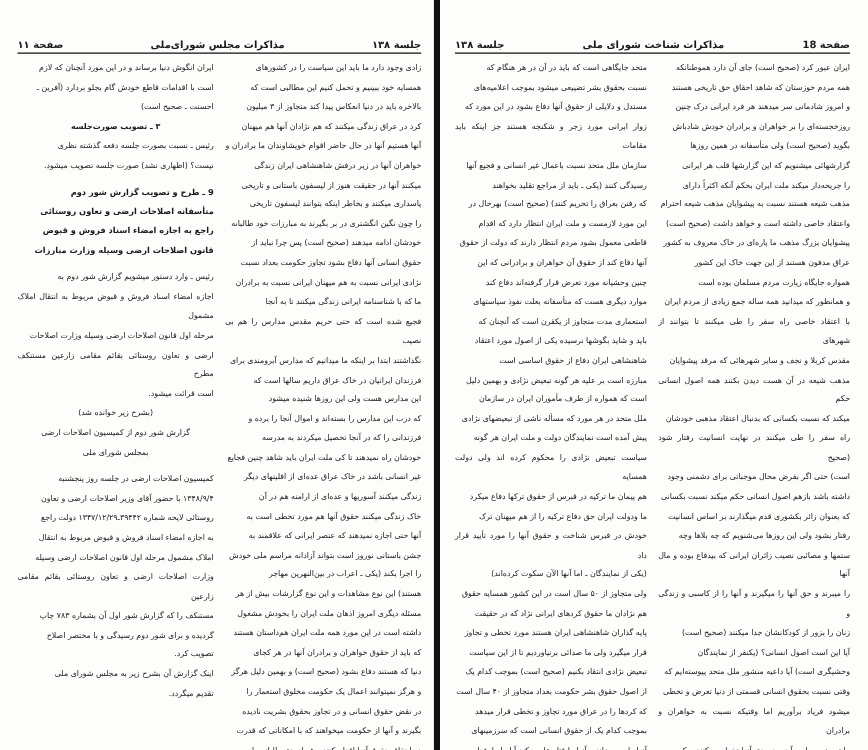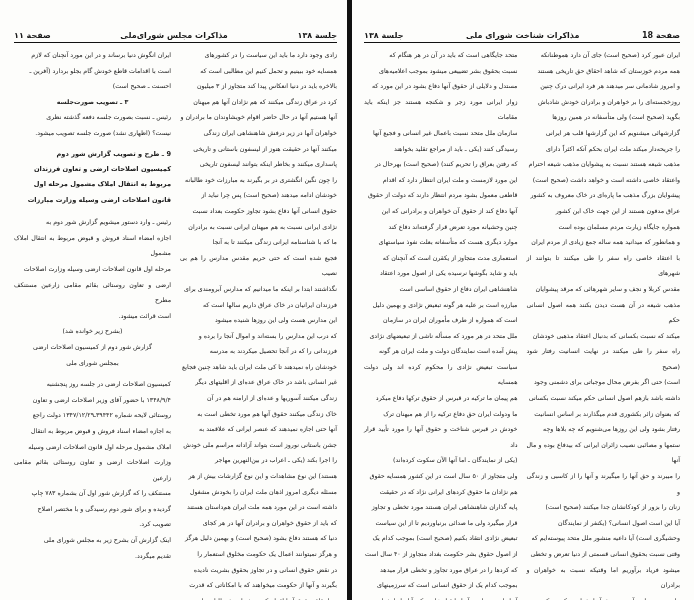--- a/index.html
+++ b/index.html
@@ -92,22 +92,22 @@
             <p>احسنت ـ صحیح است)</p>
           </div>
         <div class="heading">۳ ـ تصویب صورت‌جلسه</div>
         <div id="lp-s3">
             <p>رئیس ـ نسبت بصورت جلسه دفعه گذشته نظری</p>
             <p>نیست؟ (اظهاری نشد) صورت جلسه تصویب میشود.</p>
           </div>
         <div class="gap"></div>
         <div id="lp-s4h" class="bold">
             <p>9 ـ طرح و تصویب گزارش شور دوم</p>
-            <p>کمیسیون اصلاحات ارضی و تعاون فرزندان</p>
-            <p>مربوط به انتقال املاک مشمول مرحله اول</p>
+            <p>متأسفانه اصلاحات ارضی و تعاون روستائی</p>
+            <p>راجع به اجازه امضاء اسناد فروش و قبوض</p>
             <p>قانون اصلاحات ارضی وسیله وزارت مبارزات</p>
           </div>
         <div class="gap"></div>
         <div id="lp-s4t">
             <p>رئیس ـ وارد دستور میشویم گزارش شور دوم به</p>
             <p>اجازه امضاء اسناد فروش و قبوض مربوط به انتقال املاک مشمول</p>
             <p>مرحله اول قانون اصلاحات ارضی وسیله وزارت اصلاحات</p>
             <p>ارضی و تعاون روستائی بقائم مقامی زارعین مستنکف مطرح</p>
             <p>است قرائت میشود.</p>
           </div>

